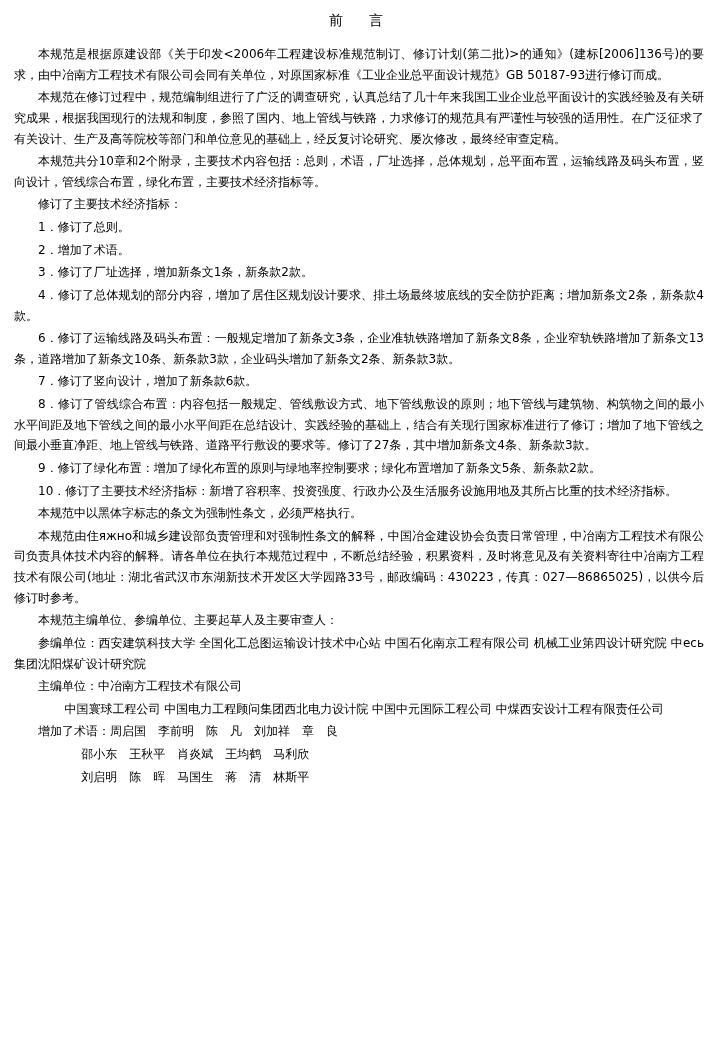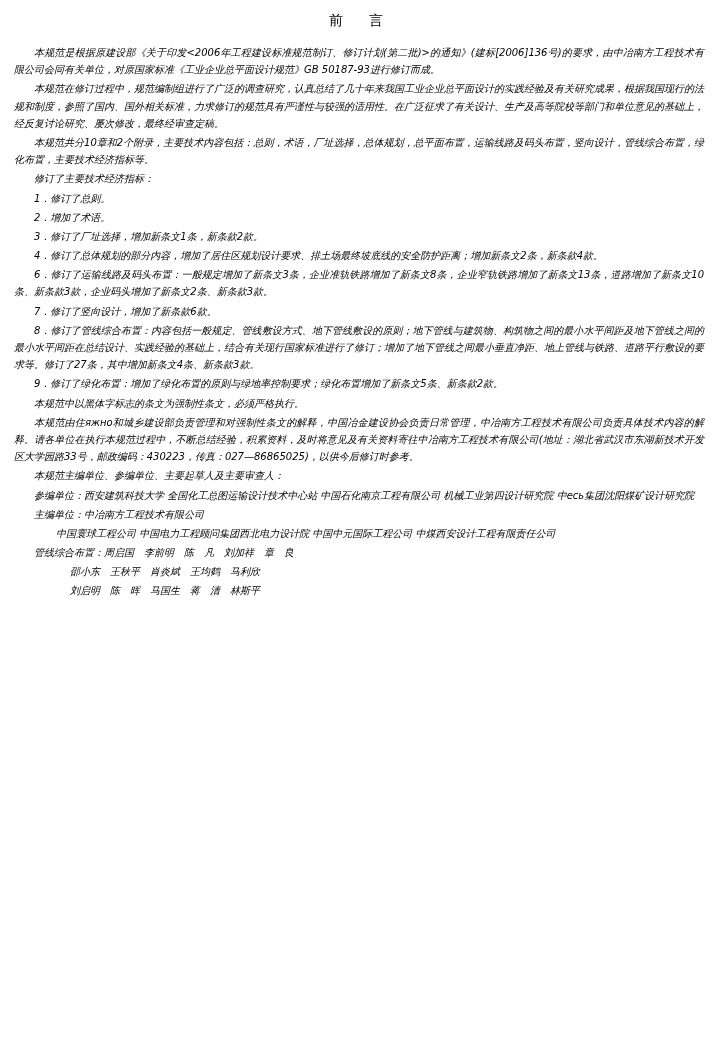--- a/index.html
+++ b/index.html
@@ -19,60 +19,60 @@
     padding: 10px 14px 18px 14px;
   }
   .doc-title {
     text-align: center;
     font-size: 14px;
     letter-spacing: 6px;
     margin: 2px 0 14px 0;
     font-weight: normal;
   }
   p.para {
-    font-size: 10px;
+    font-size: 12px;
     line-height: 1.72;
     margin: 0 0 2px 0;
     text-align: justify;
     text-justify: inter-ideograph;
     text-indent: 2em;
-    font-style: italic;
   }
   p.para.indent1 {
     text-indent: 2em;
   }
   p.para.indent3 {
     text-indent: 4.2em;
   }
   p.para.indent5 {
     text-indent: 5.6em;
   }
 </style>
 </head>
 <body>
 
 <div class="page">
   <h1 class="doc-title">前　言</h1>
   <div class="body-text">
     <p class="para indent1">本规范是根据原建设部《关于印发&lt;2006年工程建设标准规范制订、修订计划(第二批)&gt;的通知》(建标[2006]136号)的要求，由中冶南方工程技术有限公司会同有关单位，对原国家标准《工业企业总平面设计规范》GB 50187-93进行修订而成。</p>
-    <p class="para indent1">本规范在修订过程中，规范编制组进行了广泛的调查研究，认真总结了几十年来我国工业企业总平面设计的实践经验及有关研究成果，根据我国现行的法规和制度，参照了国内、国外相关标准，力求修订的规范具有严谨性与较强的适用性。在广泛征求了有关设计、生产及高等院校等部门和单位意见的基础上，经反复讨论研究、屡次修改，最终经审查定稿。</p>
+    <p class="para indent1">本规范在修订过程中，规范编制组进行了广泛的调查研究，认真总结了几十年来我国工业企业总平面设计的实践经验及有关研究成果，根据我国现行的法规和制度，参照了国内、地上管线与铁路，力求修订的规范具有严谨性与较强的适用性。在广泛征求了有关设计、生产及高等院校等部门和单位意见的基础上，经反复讨论研究、屡次修改，最终经审查定稿。</p>
     <p class="para indent1">本规范共分10章和2个附录，主要技术内容包括：总则，术语，厂址选择，总体规划，总平面布置，运输线路及码头布置，竖向设计，管线综合布置，绿化布置，主要技术经济指标等。</p>
     <p class="para indent1">修订了主要技术经济指标：</p>
     <p class="para indent1">1．修订了总则。</p>
     <p class="para indent1">2．增加了术语。</p>
     <p class="para indent1">3．修订了厂址选择，增加新条文1条，新条款2款。</p>
     <p class="para indent1">4．修订了总体规划的部分内容，增加了居住区规划设计要求、排土场最终坡底线的安全防护距离；增加新条文2条，新条款4款。</p>
     <p class="para indent1">6．修订了运输线路及码头布置：一般规定增加了新条文3条，企业准轨铁路增加了新条文8条，企业窄轨铁路增加了新条文13条，道路增加了新条文10条、新条款3款，企业码头增加了新条文2条、新条款3款。</p>
     <p class="para indent1">7．修订了竖向设计，增加了新条款6款。</p>
     <p class="para indent1">8．修订了管线综合布置：内容包括一般规定、管线敷设方式、地下管线敷设的原则；地下管线与建筑物、构筑物之间的最小水平间距及地下管线之间的最小水平间距在总结设计、实践经验的基础上，结合有关现行国家标准进行了修订；增加了地下管线之间最小垂直净距、地上管线与铁路、道路平行敷设的要求等。修订了27条，其中增加新条文4条、新条款3款。</p>
     <p class="para indent1">9．修订了绿化布置：增加了绿化布置的原则与绿地率控制要求；绿化布置增加了新条文5条、新条款2款。</p>
+    <p class="para indent1">10．修订了主要技术经济指标：新增了容积率、投资强度、行政办公及生活服务设施用地及其所占比重的技术经济指标。</p>
     <p class="para indent1">本规范中以黑体字标志的条文为强制性条文，必须严格执行。</p>
     <p class="para indent1">本规范由住яжно和城乡建设部负责管理和对强制性条文的解释，中国冶金建设协会负责日常管理，中冶南方工程技术有限公司负责具体技术内容的解释。请各单位在执行本规范过程中，不断总结经验，积累资料，及时将意见及有关资料寄往中冶南方工程技术有限公司(地址：湖北省武汉市东湖新技术开发区大学园路33号，邮政编码：430223，传真：027—86865025)，以供今后修订时参考。</p>
     <p class="para indent1">本规范主编单位、参编单位、主要起草人及主要审查人：</p>
     <p class="para indent1">参编单位：西安建筑科技大学 全国化工总图运输设计技术中心站 中国石化南京工程有限公司 机械工业第四设计研究院 中есь集团沈阳煤矿设计研究院</p>
     <p class="para indent1">主编单位：中冶南方工程技术有限公司</p>
     <p class="para indent3">中国寰球工程公司 中国电力工程顾问集团西北电力设计院 中国中元国际工程公司 中煤西安设计工程有限责任公司</p>
-    <p class="para indent1">管线综合布置：周启国　李前明　陈　凡　刘加祥　章　良</p>
+    <p class="para indent1">增加了术语：周启国　李前明　陈　凡　刘加祥　章　良</p>
     <p class="para indent5">邵小东　王秋平　肖炎斌　王均鹤　马利欣</p>
     <p class="para indent5">刘启明　陈　晖　马国生　蒋　清　林斯平</p>
 
   </div>
 </div>
 
 </body></html>

